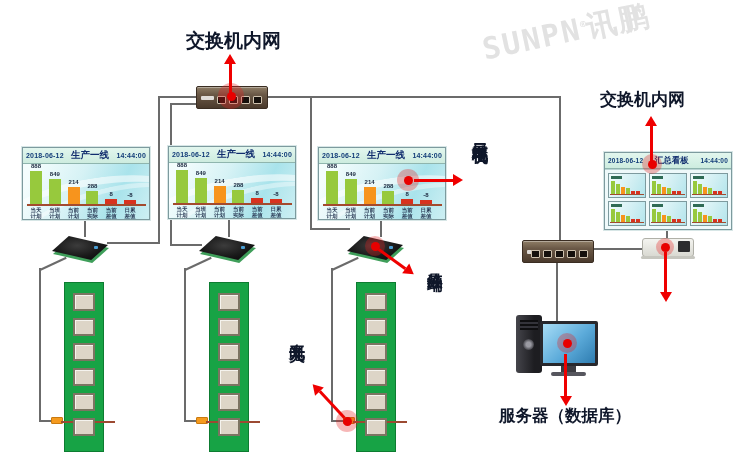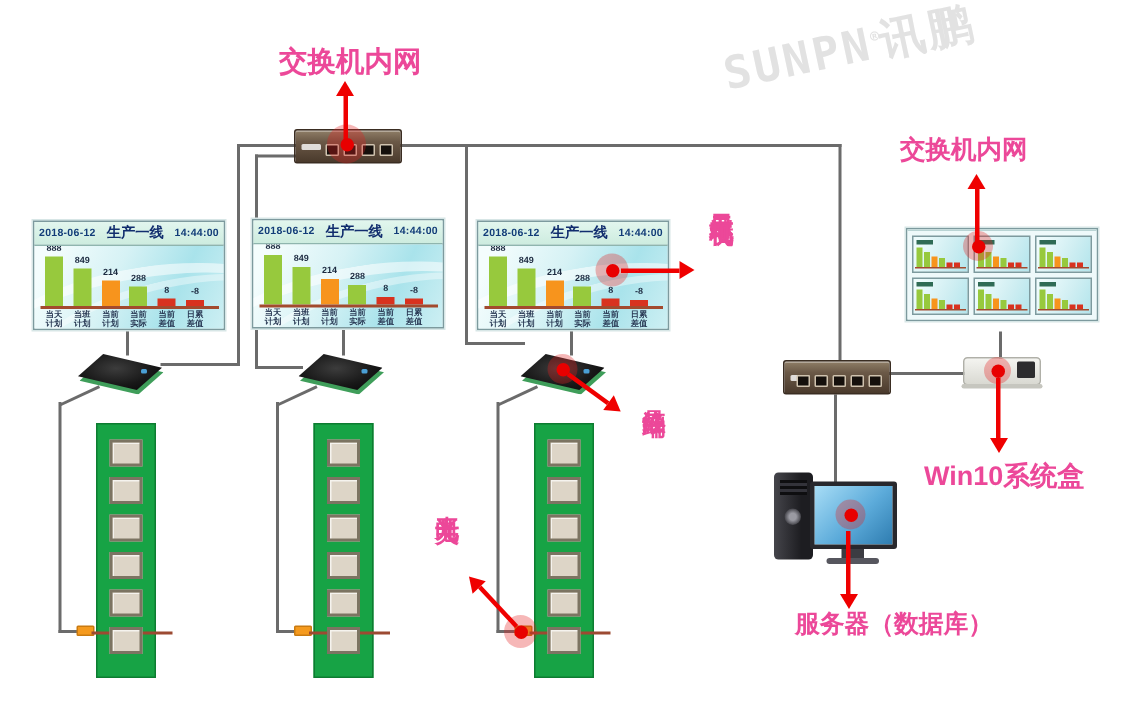--- a/index.html
+++ b/index.html
@@ -94,21 +94,21 @@
          background:radial-gradient(circle,#9a9aa2 30%,#3a3a40 75%);}
   .tower::after{content:"";position:absolute;left:4px;top:5px;right:4px;height:10px;
          background:repeating-linear-gradient(180deg,#0e0e10 0 2px,#33333a 2px 4px);}
   .monitor{position:absolute;left:540px;top:321px;width:58px;height:45px;z-index:3;
            background:linear-gradient(135deg,#a8ddf6 0%,#5cabda 55%,#2e7cb0 100%);
            border:3px solid #28282d;border-radius:2px;box-sizing:border-box;}
   .m-stand{position:absolute;left:561px;top:366px;width:15px;height:6px;background:#3c3c42;z-index:2;}
   .m-base{position:absolute;left:551px;top:372px;width:35px;height:4px;background:#56565e;border-radius:2px;z-index:2;}
 
   
-  .rlabel{position:absolute;color:#ec4899;font-weight:bold;z-index:6;white-space:nowrap;}
+  .rlabel{position:absolute;color:#0f172a;font-weight:bold;z-index:6;white-space:nowrap;}
   .rlabel.vert{writing-mode:vertical-rl;text-orientation:upright;letter-spacing:1px;}
   .halo{position:absolute;border-radius:50%;background:rgba(228,30,30,.32);z-index:6;}
   .dot{position:absolute;width:9px;height:9px;border-radius:50%;background:#e80000;z-index:7;}
   .arr{position:absolute;height:12px;display:flex;align-items:center;transform-origin:left center;z-index:6;}
   .arr .sh{height:3px;background:#ef0000;}
   .arr .hd{width:0;height:0;border-top:6px solid transparent;border-bottom:6px solid transparent;
            border-left:10px solid #ef0000;}
 
   .g{background:#97c93d;} .o{background:#f7941d;} .r{background:#d8321f;}
 </style>
@@ -280,20 +280,25 @@
           <div class="axlbl">当班<br>计划</div>
           <div class="axlbl">当前<br>计划</div>
           <div class="axlbl">当前<br>实际</div>
           <div class="axlbl">当前<br>差值</div>
           <div class="axlbl">日累<br>差值</div>
         </div>
     </div>
   </div>
 
   <div class="screen" style="left:604px;top:152px;">
+    <div class="scr-head">
+      <span class="scr-date" style="font-size:6.5px;">2018-06-12</span>
+      <span class="scr-title small">汇总看板</span>
+      <span class="scr-time" style="font-size:6.5px;">14:44:00</span>
+    </div>
     <div class="sum-body">
       <div class="mini">
           <div class="mini-bars">
             <div class="mini-bar g" style="height: 13px;"></div>
             <div class="mini-bar g" style="height: 10px;"></div>
             <div class="mini-bar o" style="height: 7px;"></div>
             <div class="mini-bar g" style="height: 6px;"></div>
             <div class="mini-bar r" style="height: 3px;"></div>
             <div class="mini-bar r" style="height: 3px;"></div>
           </div>
@@ -414,22 +419,21 @@
   <div class="tower"></div>
   <div class="m-stand"></div>
   <div class="m-base"></div>
   <div class="monitor"></div>
 
   <div class="rlabel" style="left:186px;top:28px;font-size:19px;">交换机内网</div>
   <div class="rlabel vert" style="left:469px;top:130px;font-size:16px;">显示端电视机</div>
   <div class="rlabel" style="left:600px;top:88px;font-size:17px;">交换机内网</div>
   <div class="rlabel vert" style="left:424px;top:260px;font-size:15.5px;">液晶终端</div>
   <div class="rlabel vert" style="left:286px;top:331px;font-size:16px;">光电开关</div>
-  <div class="rlabel" style="left:616px;top:305px;font-size:18px;">Win10系统盒</div>
-  <div class="rlabel" style="left:530px;top:405px;font-size:16.5px;">服务器（数据库）</div>
+  <div class="rlabel" style="left:499px;top:405px;font-size:16.5px;">服务器（数据库）</div>
 
   <div class="halo" style="left:218px;top:83px;width:26px;height:26px;"></div>
   <div class="dot" style="left:227px;top:92px;"></div>
   <div class="halo" style="left:397px;top:169px;width:22px;height:22px;"></div>
   <div class="dot" style="left:404px;top:176px;"></div>
   <div class="halo" style="left:642px;top:154px;width:20px;height:20px;"></div>
   <div class="dot" style="left:648px;top:160px;"></div>
   <div class="halo" style="left:365px;top:236px;width:20px;height:20px;"></div>
   <div class="dot" style="left:371px;top:242px;"></div>
   <div class="halo" style="left:336px;top:410px;width:22px;height:22px;"></div>

